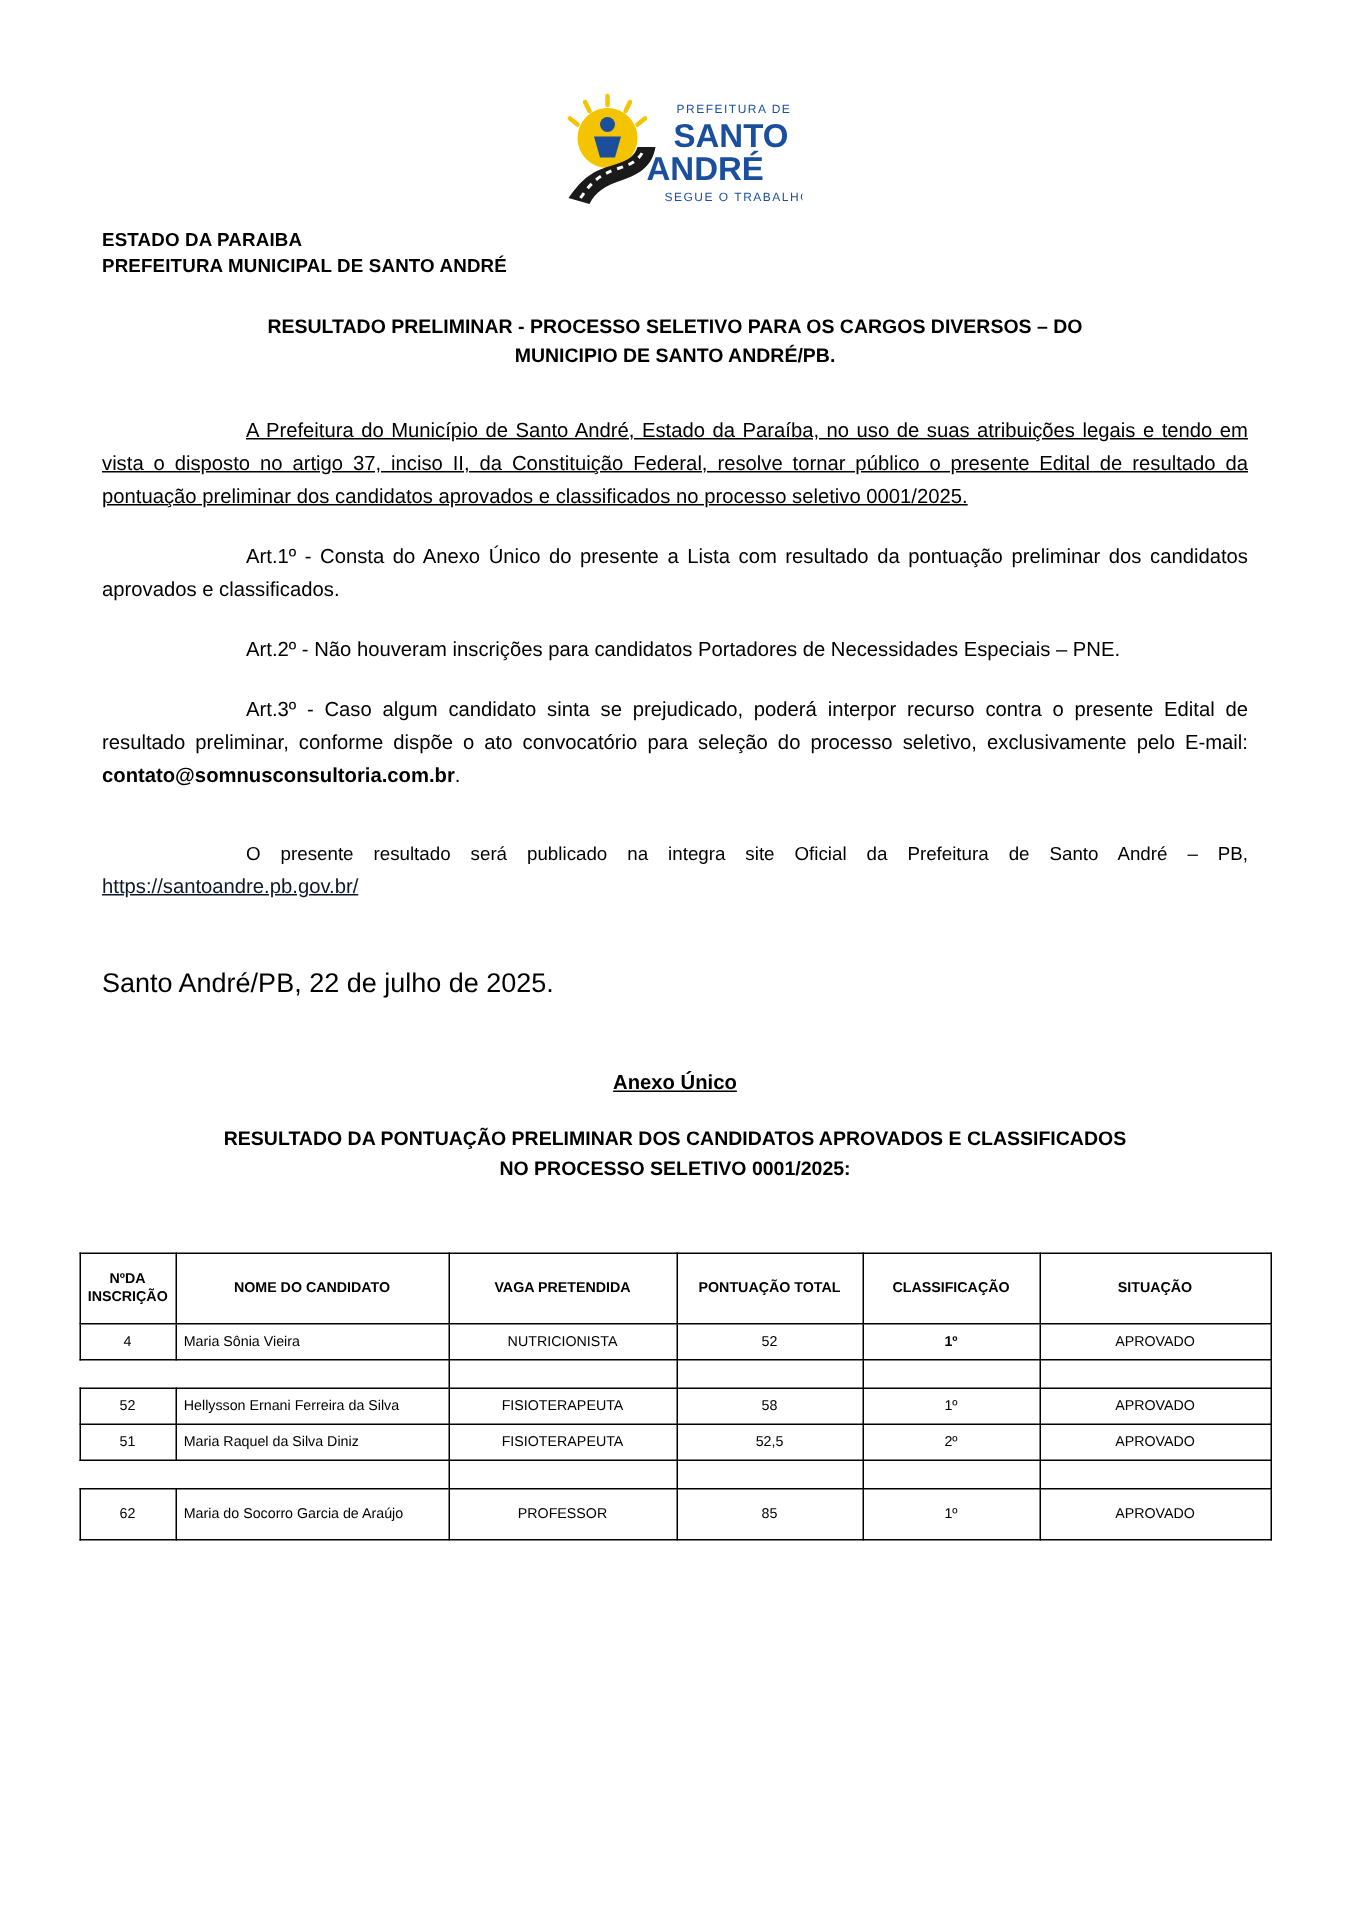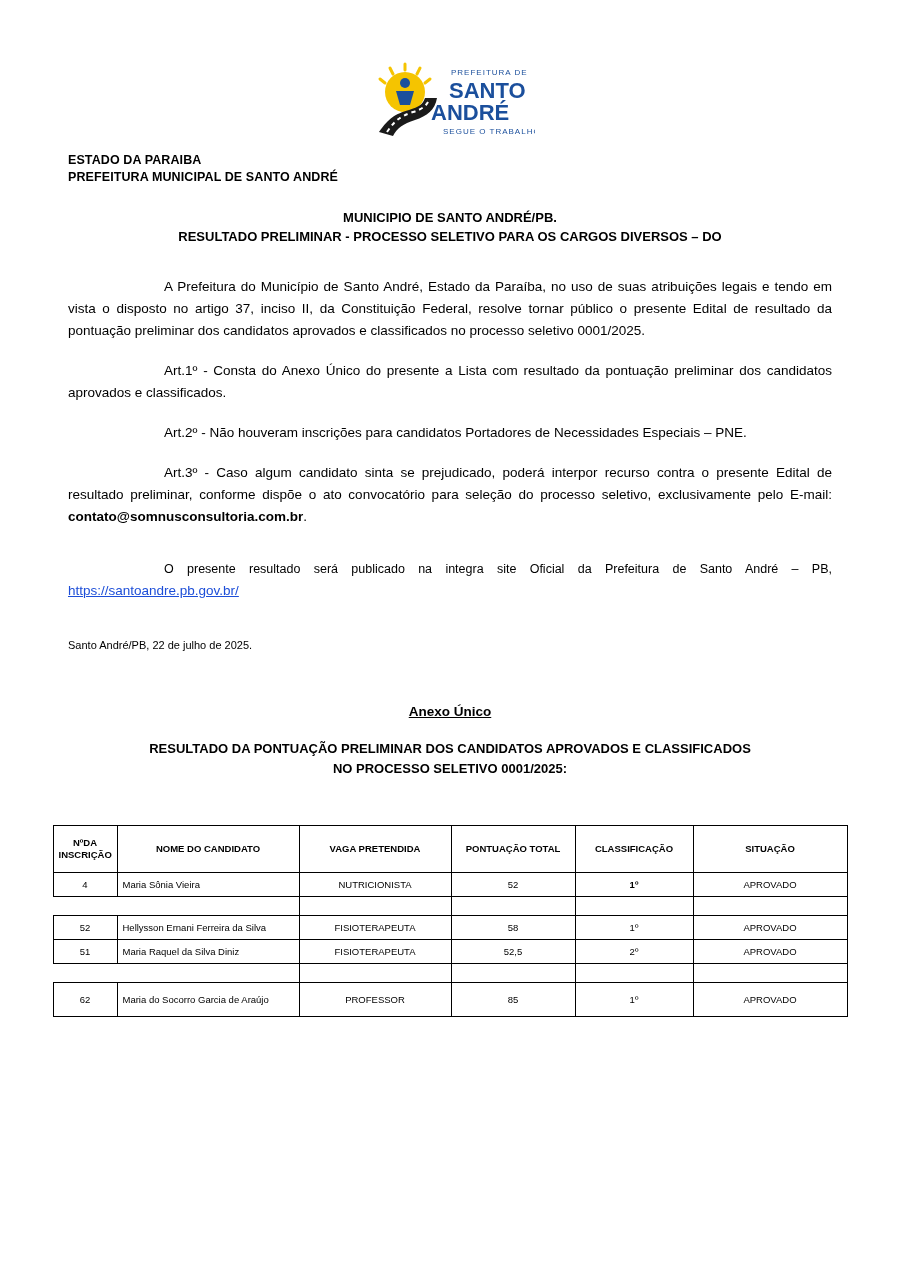--- a/index.html
+++ b/index.html
@@ -54,41 +54,41 @@
   }
 
   
   .para {
     font-size: 13.5px;
     line-height: 22px;
     text-align: justify;
     text-justify: inter-word;
     margin-top: 18px;
   }
-  .para.first { margin-top: 30px; }
+  .para.first { margin-top: 30px; text-decoration: underline; }
   .indent { display: inline-block; width: 96px; }
   b.inline { font-weight: bold; margin-top: 16px; }
 
   .para-center-ish {
     font-size: 13.5px;
     line-height: 22px;
     text-align: justify;
     margin-top: 30px;
     padding-left: 0;
   }
   .link {
-    color: #1d4ed8;
+    color: #0f172a;
     text-decoration: underline;
   }
   .small-caps-note { font-size: 12.5px; }
 
   .date-line {
-    font-size: 11px;
+    font-size: 18px;
     line-height: 22px;
-    margin-top: 32px;
+    margin-top: 42px;
   }
 
   .anexo {
     text-align: center;
     font-weight: bold;
     font-size: 13.5px;
     text-decoration: underline;
     margin-top: 48px;
   }
   .anexo-sub {
@@ -181,22 +181,22 @@
         <text x="66" y="62" font-family="Liberation Sans, sans-serif" font-size="22" font-weight="bold" fill="#1b4f9c">ANDRÉ</text>
         <text x="78" y="76" font-family="Liberation Sans, sans-serif" font-size="8" fill="#1b4f9c" letter-spacing="1">SEGUE O TRABALHO</text>
       </svg>
     </div>
   </div>
 
   <div class="hdr-line">ESTADO DA PARAIBA</div>
   <div class="hdr-line">PREFEITURA MUNICIPAL DE SANTO ANDRÉ</div>
 
   <div class="title-block">
+    <div>RESULTADO PRELIMINAR - PROCESSO SELETIVO PARA OS CARGOS DIVERSOS – DO</div>
     <div>MUNICIPIO DE SANTO ANDRÉ/PB.</div>
-    <div>RESULTADO PRELIMINAR - PROCESSO SELETIVO PARA OS CARGOS DIVERSOS – DO</div>
   </div>
 
   <p class="para first"><span class="indent"></span><span>A Prefeitura do Município de Santo André, Estado da Paraíba, no uso de suas atribuições legais e tendo em vista o disposto no artigo 37, inciso II, da Constituição Federal, resolve tornar público o presente Edital de resultado da pontuação preliminar dos candidatos aprovados e classificados no processo seletivo 0001/2025.</span></p>
 
   <p class="para"><span class="indent"></span><span>Art.1º - Consta do Anexo Único do presente a Lista com resultado da pontuação preliminar dos candidatos aprovados e classificados.</span></p>
 
   <p class="para"><span class="indent"></span><span>Art.2º - Não houveram inscrições para candidatos Portadores de Necessidades Especiais – PNE.</span></p>
 
   <p class="para"><span class="indent"></span><span>Art.3º - Caso algum candidato sinta se prejudicado, poderá interpor recurso contra o presente Edital de resultado preliminar, conforme dispõe o ato convocatório para seleção do processo seletivo, exclusivamente pelo E-mail: </span><b class="inline">contato@somnusconsultoria.com.br</b><span>.</span></p>
 

